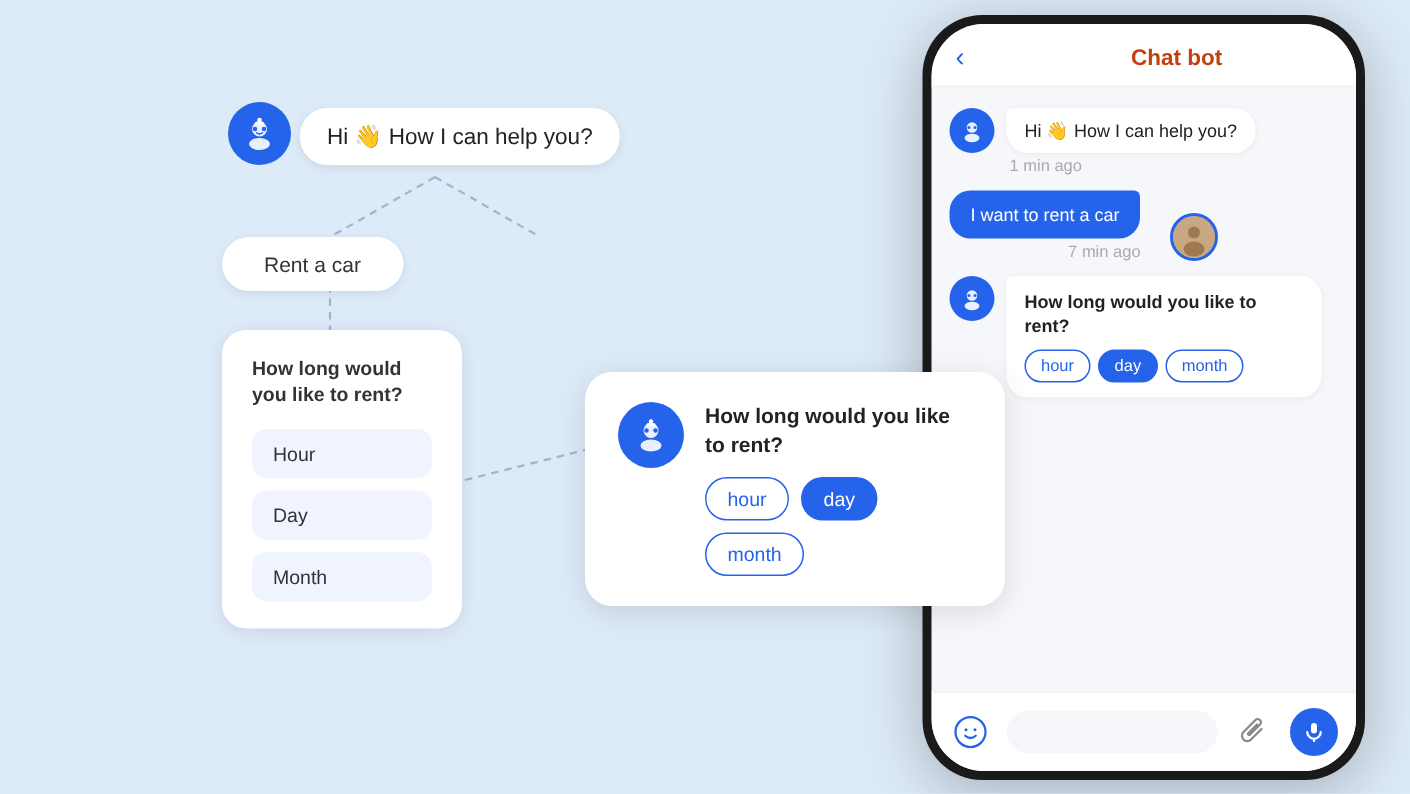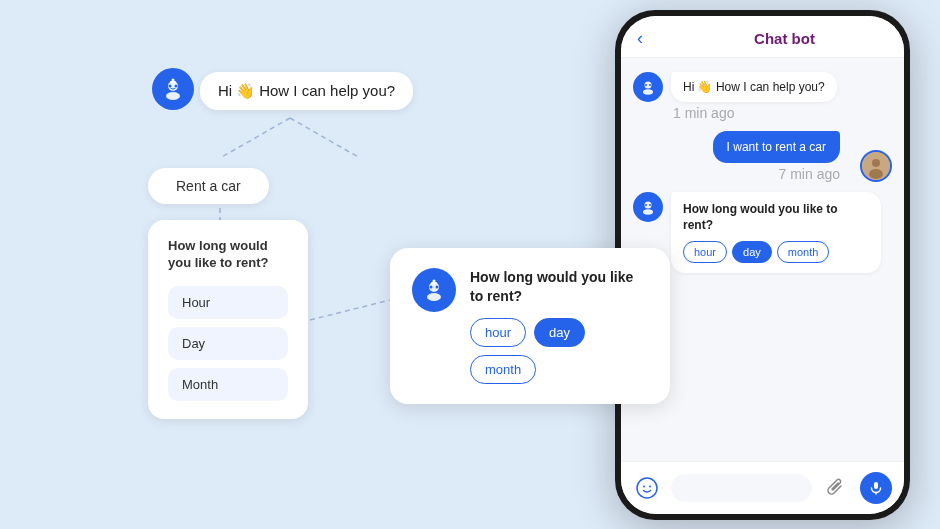--- a/index.html
+++ b/index.html
@@ -50,21 +50,21 @@
       position: absolute;
       top: 0; left: 0;
       width: 500px;
       height: 529px;
       pointer-events: none;
     }
 
     
     .choice-row {
       position: absolute;
-      top: 168px; left: 148px;
+      top: 158px; left: 148px;
       display: flex;
       gap: 7px;
       justify-content: center;
     }
     .choice-btn {
       background: white;
       border-radius: 22px;
       padding: 10px 28px;
       font-size: 14px;
       font-weight: 500;
@@ -193,21 +193,21 @@
     .phone-back {
       position: absolute;
       left: 16px;
       color: #2563eb;
       font-size: 18px;
       cursor: pointer;
     }
     .phone-title {
       font-size: 15px;
       font-weight: 600;
-      color: #701a75;
+      color: #c2410c;
       margin-left: 44px;
     }
 
     
     .chat-messages {
       flex: 1;
       overflow-y: auto;
       padding: 14px 12px;
       display: flex;
       flex-direction: column;
@@ -233,31 +233,31 @@
       background: white;
       border-radius: 4px 14px 14px 14px;
       padding: 8px 12px;
       font-size: 12px;
       color: #222;
       font-weight: 500;
       box-shadow: 0 1px 4px rgba(0,0,0,0.06);
       max-width: 180px;
     }
     .msg-timestamp {
-      font-size: 14px;
+      font-size: 11px;
       color: #aaa;
       margin-top: 3px;
       padding-left: 2px;
     }
 
     
     .msg-user-row {
       display: flex;
       align-items: flex-end;
-      justify-content: flex-end;
+      justify-content: flex-start;
       gap: 20px;
     }
     .msg-user-content { text-align: right; }
     .msg-user-bubble {
       background: #2563eb;
       border-radius: 14px 4px 14px 14px;
       padding: 9px 14px;
       font-size: 12px;
       color: white;
       font-weight: 500;

